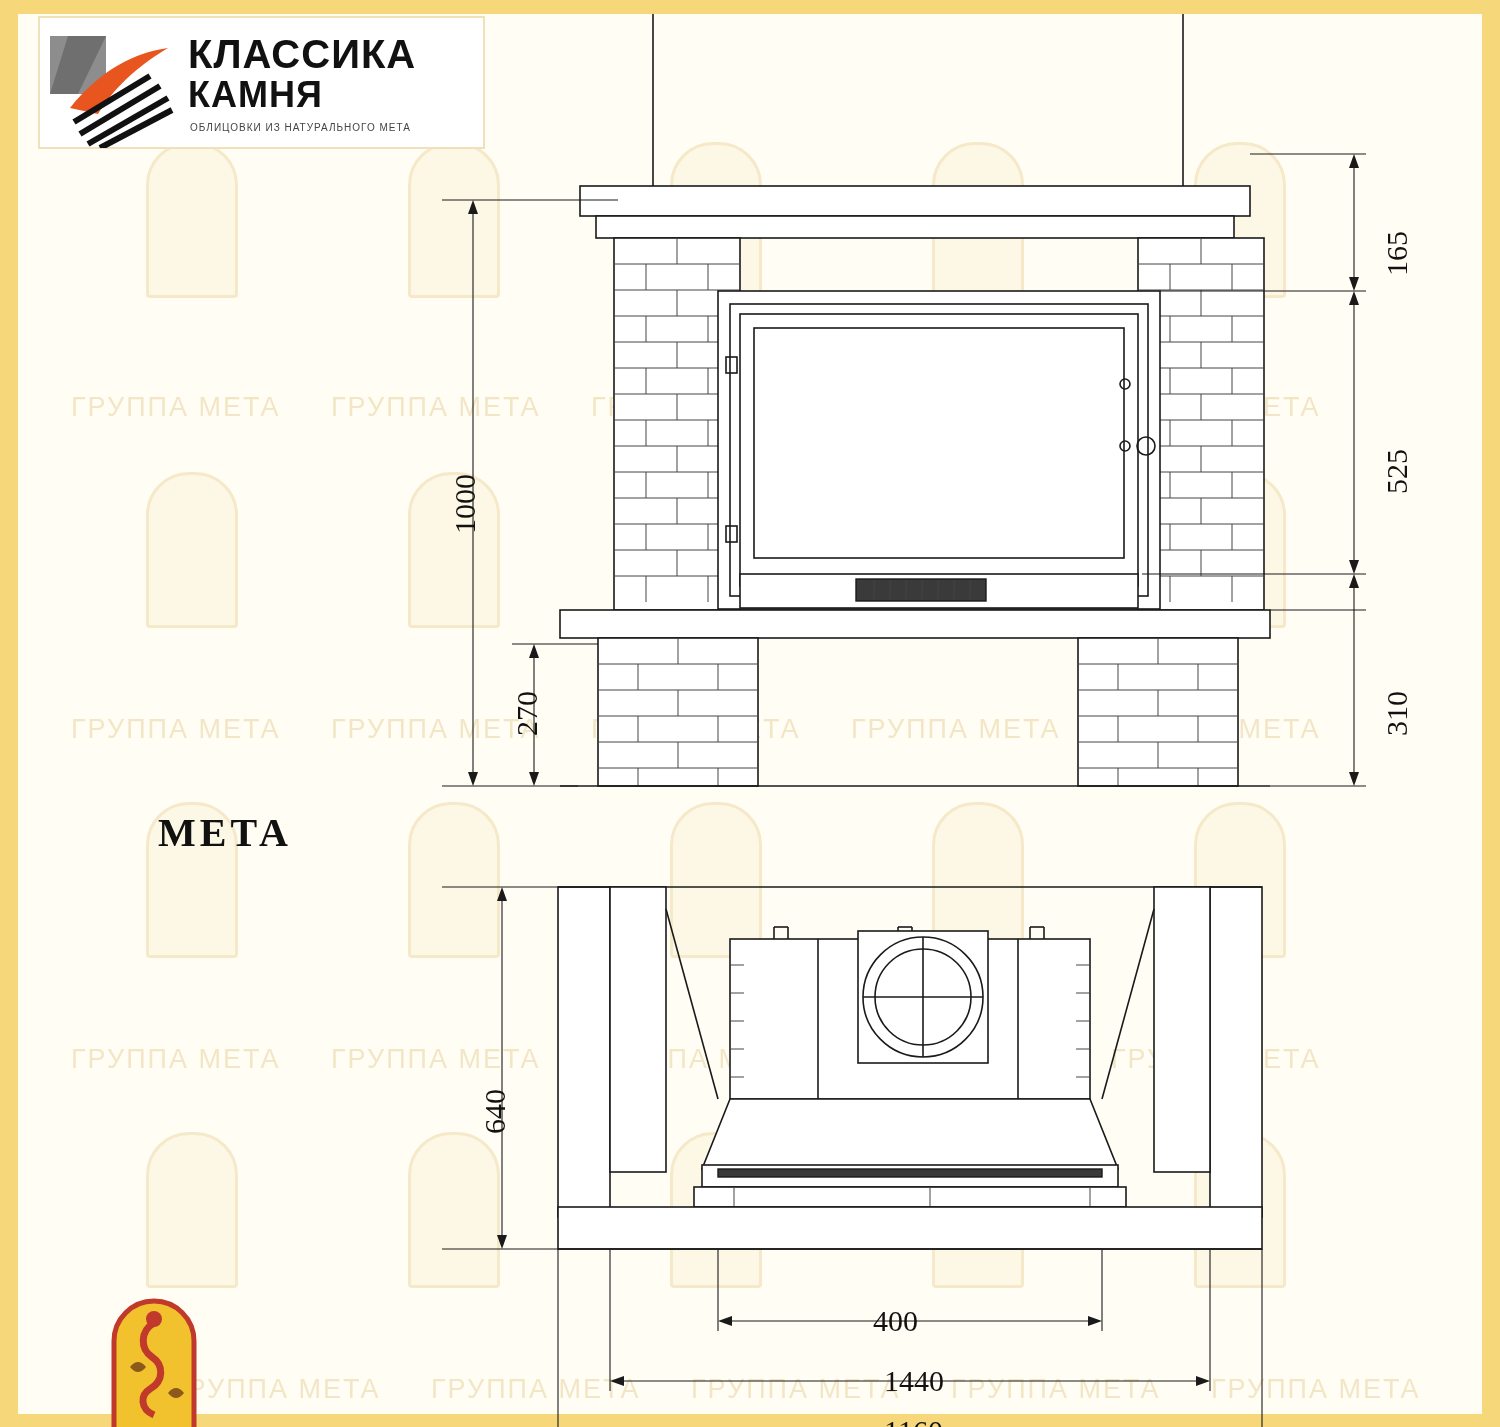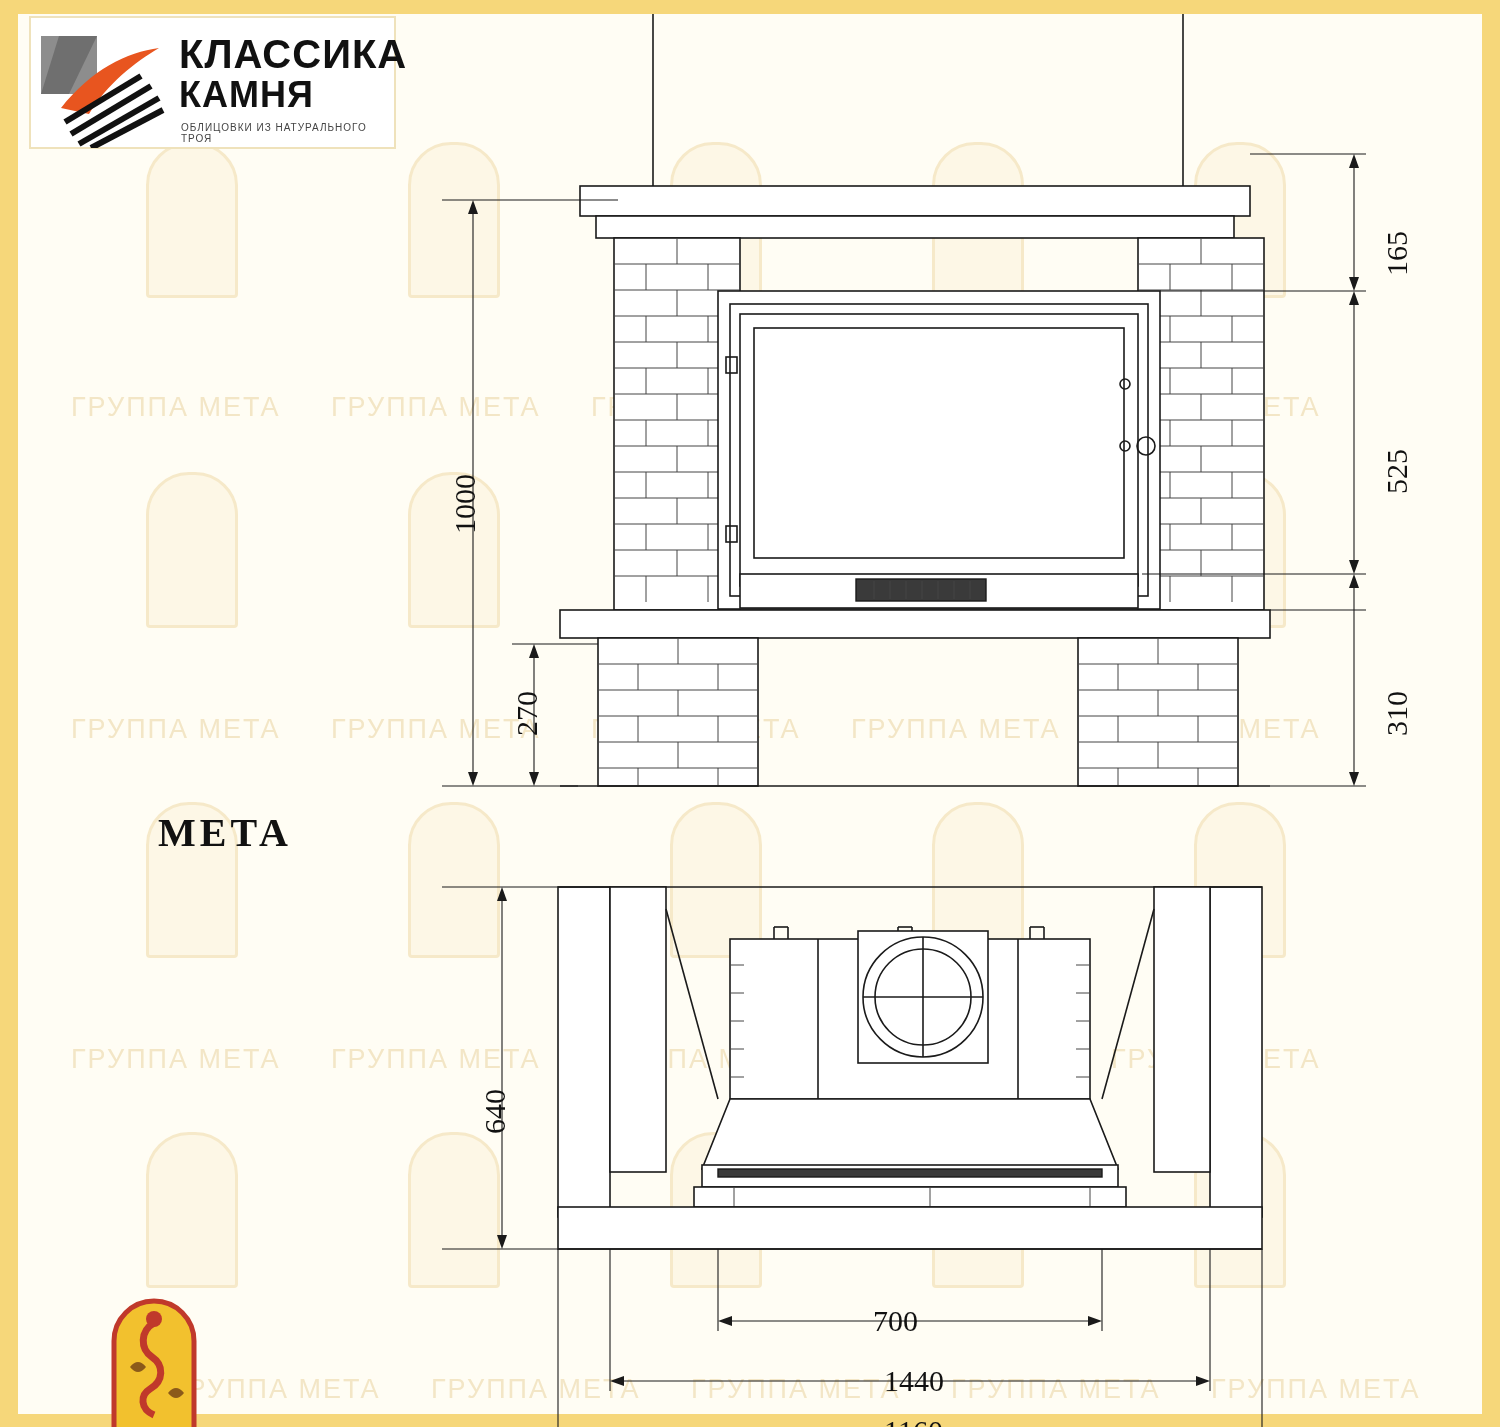--- a/index.html
+++ b/index.html
@@ -22,21 +22,21 @@
     border-radius:43px 43px 4px 4px;
     background:#fdf7e6;
   }
   .wm-text{
     position:absolute;color:#f3e6c6;font-size:27px;letter-spacing:2px;
     font-family:Liberation Sans, sans-serif;white-space:nowrap;margin-left:13px;
   }
 
   
   .logo{
-    position:absolute;left:11px;top:2px;width:367px;height:133px;
+    position:absolute;left:20px;top:2px;width:447px;height:133px;
     background:#ffffff;border:2px solid #efe2bb;box-sizing:border-box;
   }
   .logo svg{position:absolute;left:0;top:0;}
   .logo .l1{
     position:absolute;left:148px;top:14px;font-size:40px;font-weight:bold;
     letter-spacing:1px;color:#111;font-family:"Liberation Sans", sans-serif;
   }
   .logo .l2{
     position:absolute;left:148px;top:56px;font-size:36px;font-weight:bold;
     letter-spacing:1px;color:#111;font-family:"Liberation Sans", sans-serif;
@@ -382,21 +382,21 @@
       <polygon points="1192,512 1178,507 1178,517" fill="#1a1a1a"></polygon>
 
       <line class="ext" x1="540" y1="380" x2="540" y2="576"></line>
       <line class="ext" x1="1244" y1="380" x2="1244" y2="576"></line>
       <line class="ext" x1="552" y1="566" x2="1232" y2="566"></line>
       <polygon points="540,566 554,561 554,571" fill="#1a1a1a"></polygon>
       <polygon points="1244,566 1230,561 1230,571" fill="#1a1a1a"></polygon>
     </svg>
 
     <div class="dim vert" style="left:460px;top:1120px;">640</div>
-    <div class="dim" style="left:855px;top:1290px;">700</div>
+    <div class="dim" style="left:855px;top:1290px;">400</div>
     <div class="dim" style="left:866px;top:1350px;">1440</div>
     <div class="dim" style="left:866px;top:1400px;">1160</div>
 
     <div class="title">МЕТА</div>
 
     <div class="badge">
       <svg width="88" height="138" viewBox="0 0 88 138">
         <path d="M4 44 A40 40 0 0 1 84 44 L84 134 L4 134 Z" fill="#f2c12e" stroke="#c0392b" stroke-width="5"></path>
         <path d="M44 26 C30 34 30 52 42 60 C54 68 54 84 40 92 C30 98 30 112 44 118" fill="none" stroke="#c0392b" stroke-width="7"></path>
         <circle cx="44" cy="22" r="8" fill="#c0392b"></circle>
@@ -412,17 +412,17 @@
         <path d="M30 90 C60 52 96 34 128 30 C104 44 76 66 58 96 Z" fill="#e8551f"></path>
         <g stroke="#111" stroke-width="6">
           <line x1="34" y1="104" x2="110" y2="58"></line>
           <line x1="40" y1="116" x2="120" y2="68"></line>
           <line x1="48" y1="126" x2="128" y2="80"></line>
           <line x1="60" y1="130" x2="132" y2="92"></line>
         </g>
       </svg>
       <div class="l1">КЛАССИКА</div>
       <div class="l2">КАМНЯ</div>
-      <div class="l3">ОБЛИЦОВКИ ИЗ НАТУРАЛЬНОГО ТРОЯ</div>
+      <div class="l3">ОБЛИЦОВКИ ИЗ НАТУРАЛЬНОГО МЕТА</div>
     </div>
 
   </div>
 </div>
 
 </body></html>

